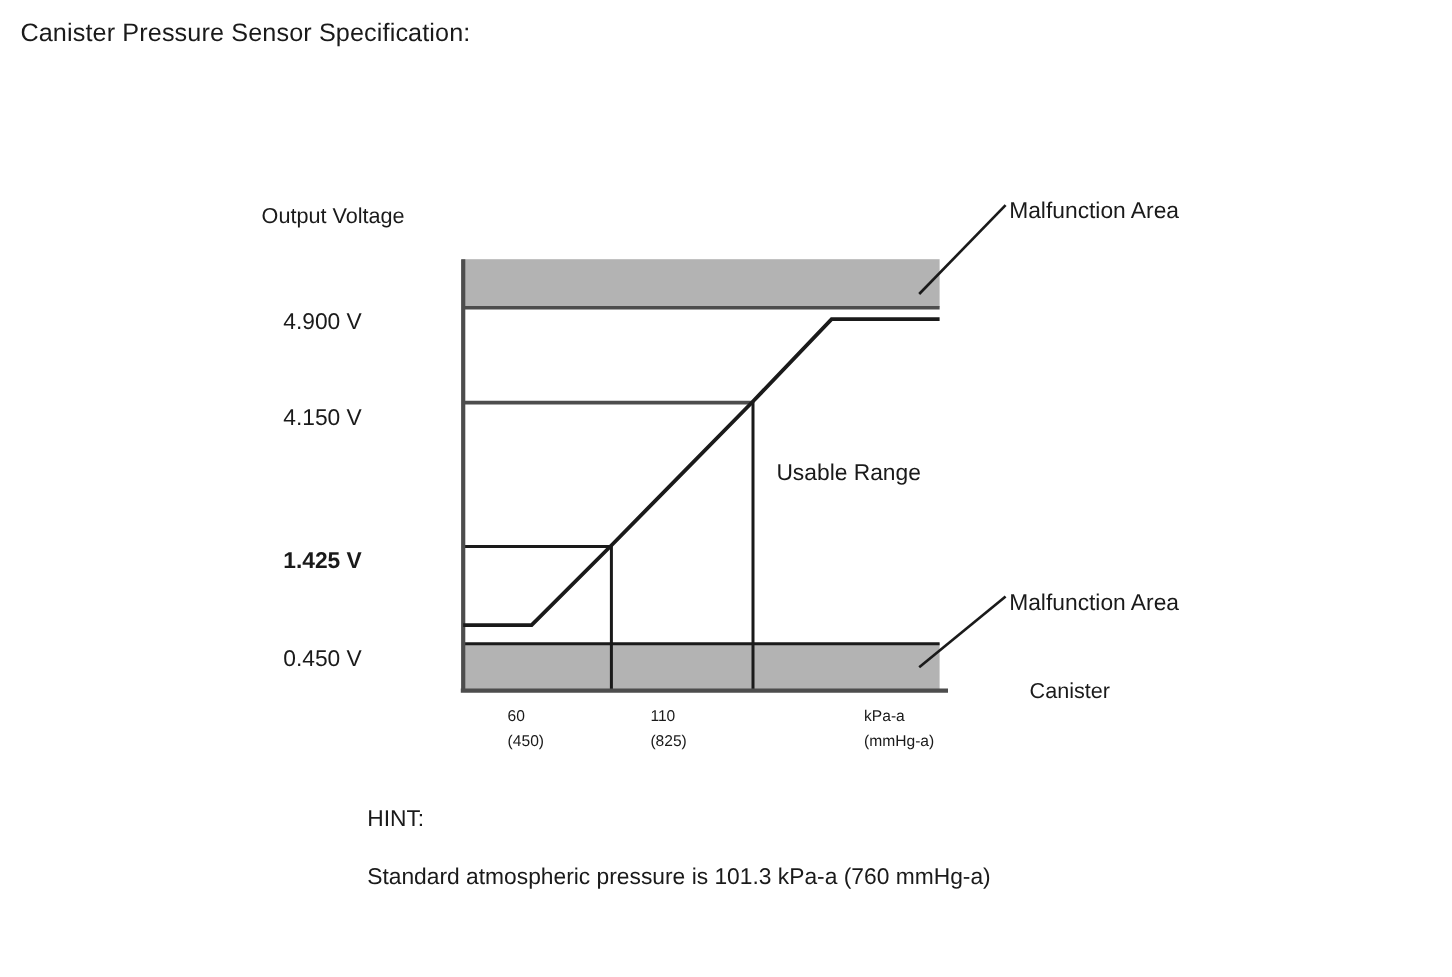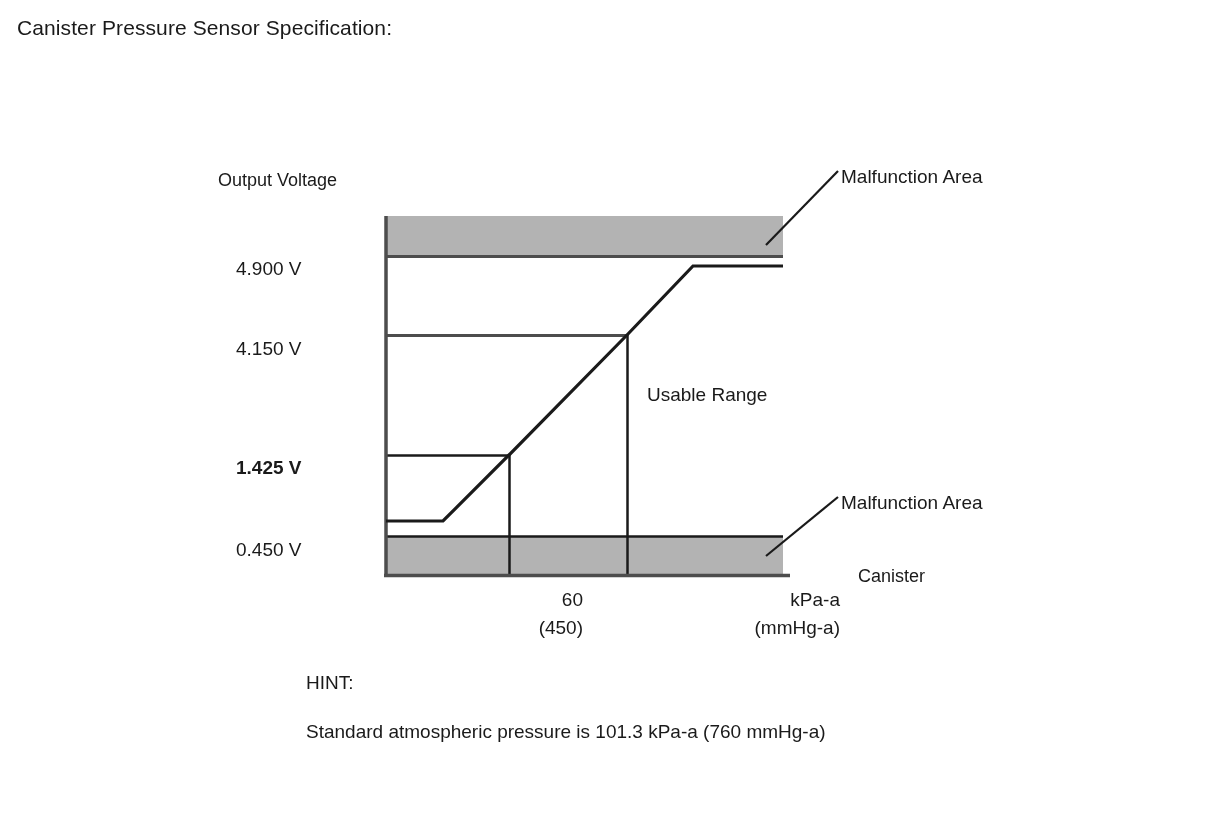--- a/index.html
+++ b/index.html
@@ -43,30 +43,30 @@
     white-space: nowrap;
     text-align: right;
   }
   .ytick { width: 120px; left: 236px; text-align: left; margin-top: 13px; }
   #ytick-4900 { top: 245px; }
   #ytick-4150 { top: 325px; }
   #ytick-1425 { top: 444px; font-weight: bold; }
   #ytick-0450 { top: 526px; }
   .xtick {
     position: absolute;
-    font-size: 19px;
+    font-size: 13px;
     width: 160px;
-    text-align: right;
+    text-align: left;
     white-space: nowrap;
   }
   .xtick .l1 { display: block; }
   .xtick .l2 { display: block; margin-top: 6px; }
   #xtick-60 { left: 423px; top: 589px; }
   #xtick-110 { left: 542px; top: 589px; }
-  #xtick-units { left: 680px; top: 589px; }
+  #xtick-units { left: 720px; top: 589px; }
   .annotation {
     position: absolute;
     font-size: 19px;
     white-space: nowrap;
   }
   #ann-malfunction-top { left: 841px; top: 166px; }
   #ann-malfunction-bottom { left: 841px; top: 492px; }
   #ann-usable-range { left: 647px; top: 384px; }
   #hint-block {
     position: absolute;
@@ -123,20 +123,24 @@
 
   <div class="tick-label ytick" id="ytick-4900">4.900 V</div>
   <div class="tick-label ytick" id="ytick-4150">4.150 V</div>
   <div class="tick-label ytick" id="ytick-1425">1.425 V</div>
   <div class="tick-label ytick" id="ytick-0450">0.450 V</div>
 
   <div class="xtick" id="xtick-60">
     <span class="l1">60</span>
     <span class="l2">(450)</span>
   </div>
+  <div class="xtick" id="xtick-110">
+    <span class="l1">110</span>
+    <span class="l2">(825)</span>
+  </div>
   <div class="xtick" id="xtick-units">
     <span class="l1">kPa-a</span>
     <span class="l2">(mmHg-a)</span>
   </div>
 
   <div class="annotation" id="ann-malfunction-top">Malfunction Area</div>
   <div class="annotation" id="ann-malfunction-bottom">Malfunction Area</div>
   <div class="annotation" id="ann-usable-range">Usable Range</div>
 </div>
 

